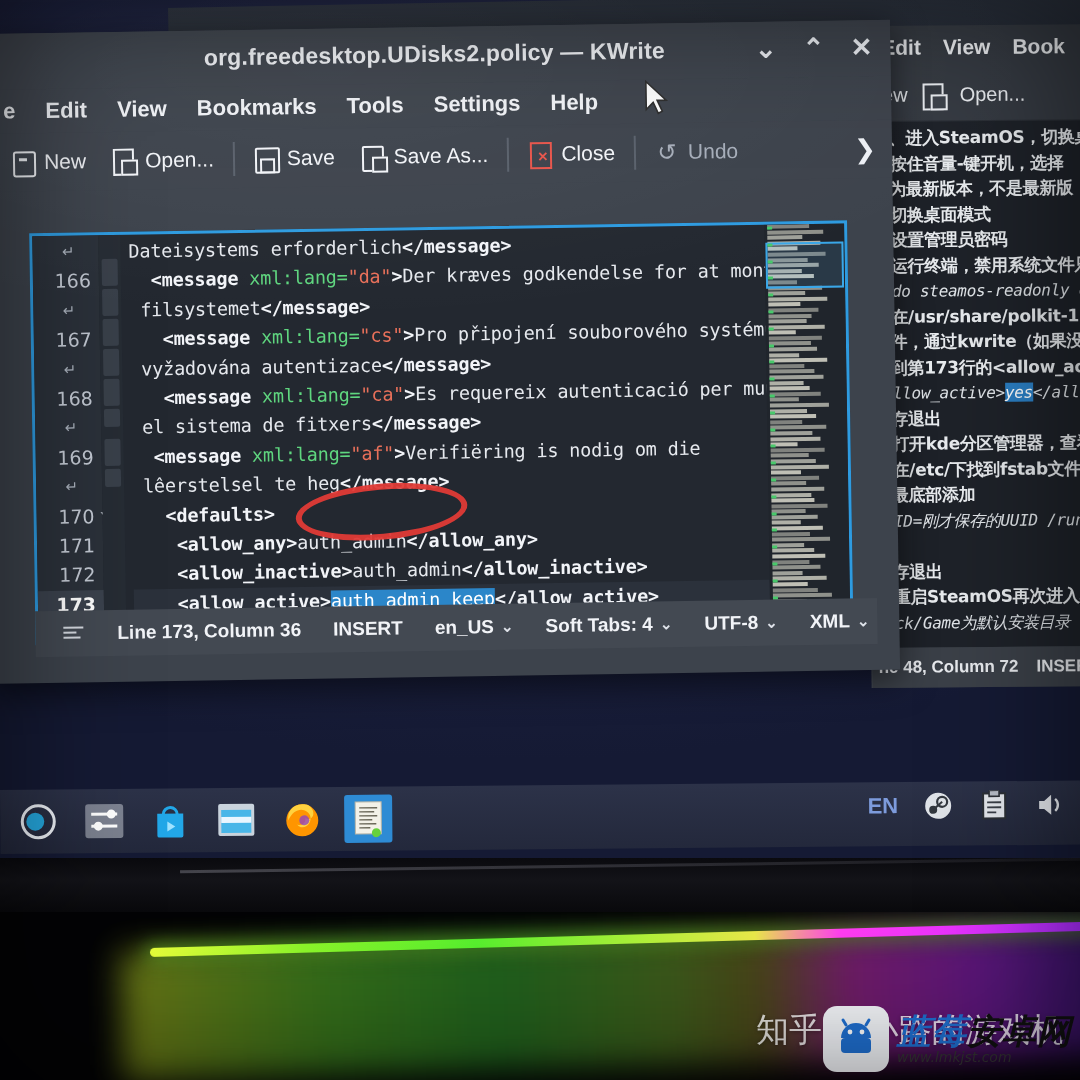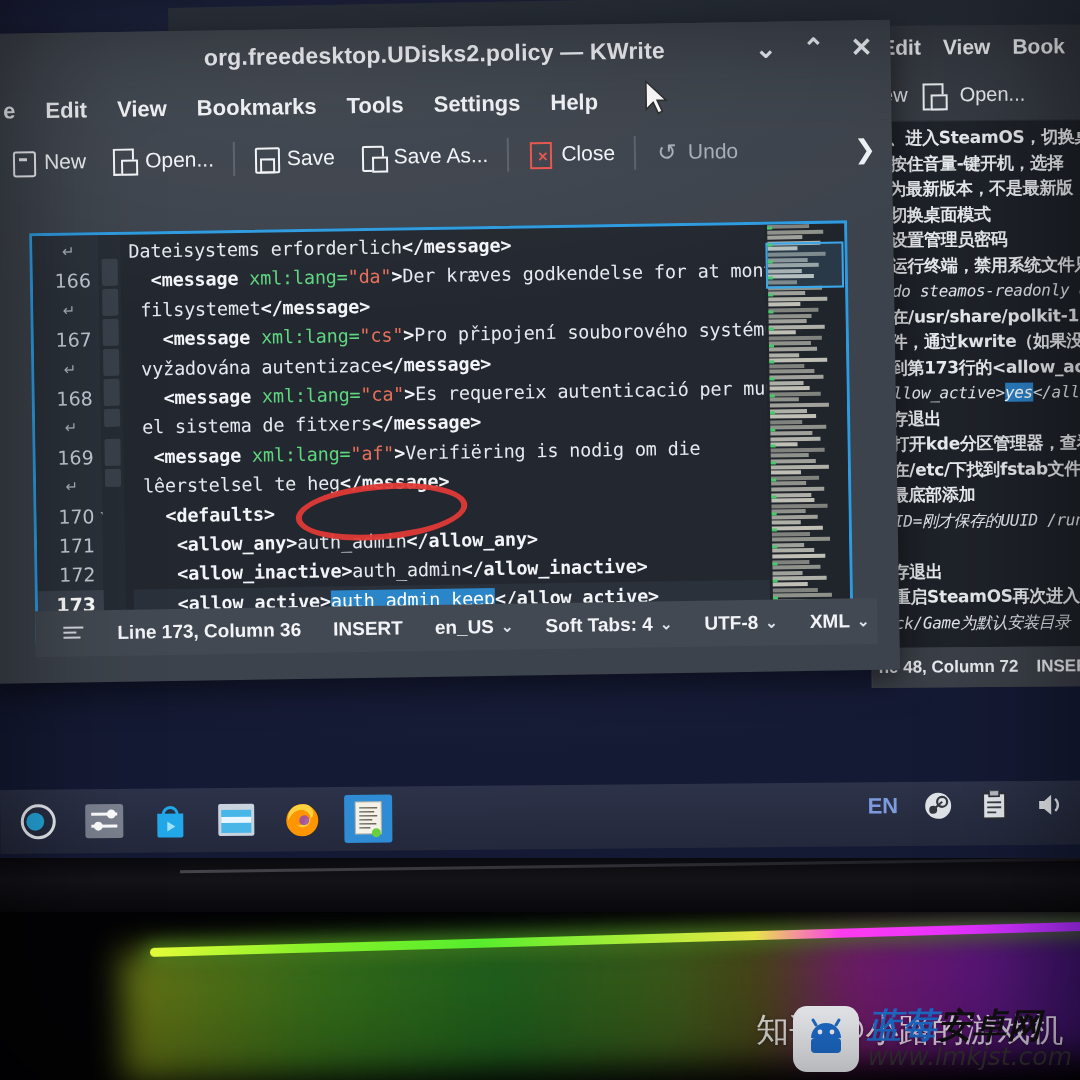--- a/index.html
+++ b/index.html
@@ -201,21 +201,21 @@
   #wm-zhihu { position:absolute; left:756px; top:1008px; font-size:33px; color:#ffffff;
               opacity:.82; font-family:"DejaVu Sans",sans-serif; white-space:nowrap;
               text-shadow:0 1px 4px rgba(0,0,0,.5); }
   #wm-lm { position:absolute; right:8px; bottom:8px; display:flex; align-items:center; gap:8px;font-style:italic; }
   #wm-lm .lmlogo { width:66px; height:66px; border-radius:14px; background:#f2f4f8;
               display:flex; align-items:center; justify-content:center; }
   #wm-lm .lmtxt { display:flex; flex-direction:column; line-height:1.05; }
   #wm-lm .lm1 { font-size:34px; font-weight:bold; color:#1f6fd0; letter-spacing:1px;
               font-family:"DejaVu Sans",sans-serif; }
   #wm-lm .lm1 .blk { color:#111; }
-  #wm-lm .lm2 { font-size:25px; color:#333; font-family:"DejaVu Sans",sans-serif; }
+  #wm-lm .lm2 { font-size:14px; color:#333; font-family:"DejaVu Sans",sans-serif; }
 
   
   #blurlayer { position:absolute; inset:0; pointer-events:none;
                box-shadow:inset 0 0 140px rgba(0,0,0,.55); }
 </style>
 </head>
 <body>
 
 <div id="photo">
 

